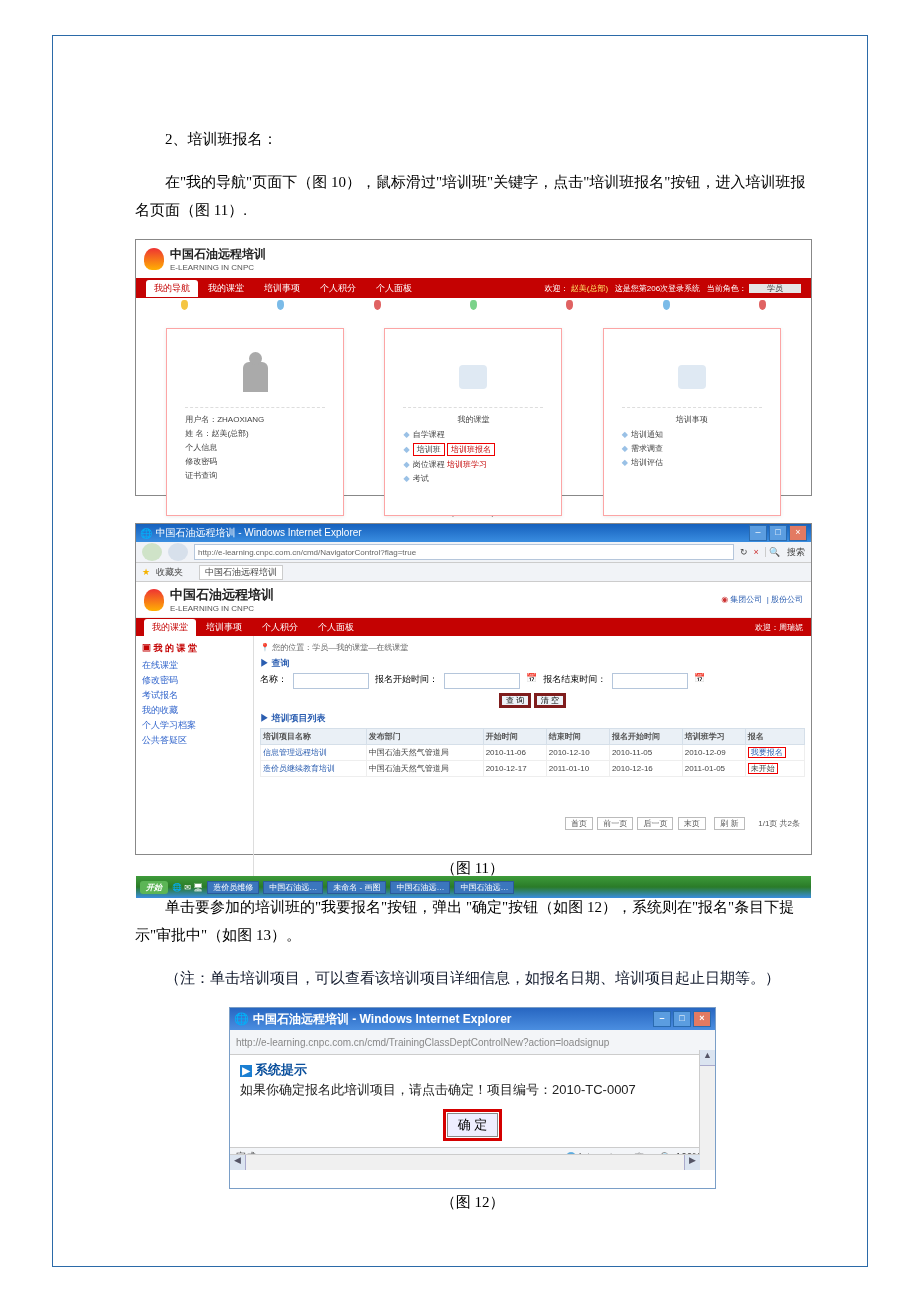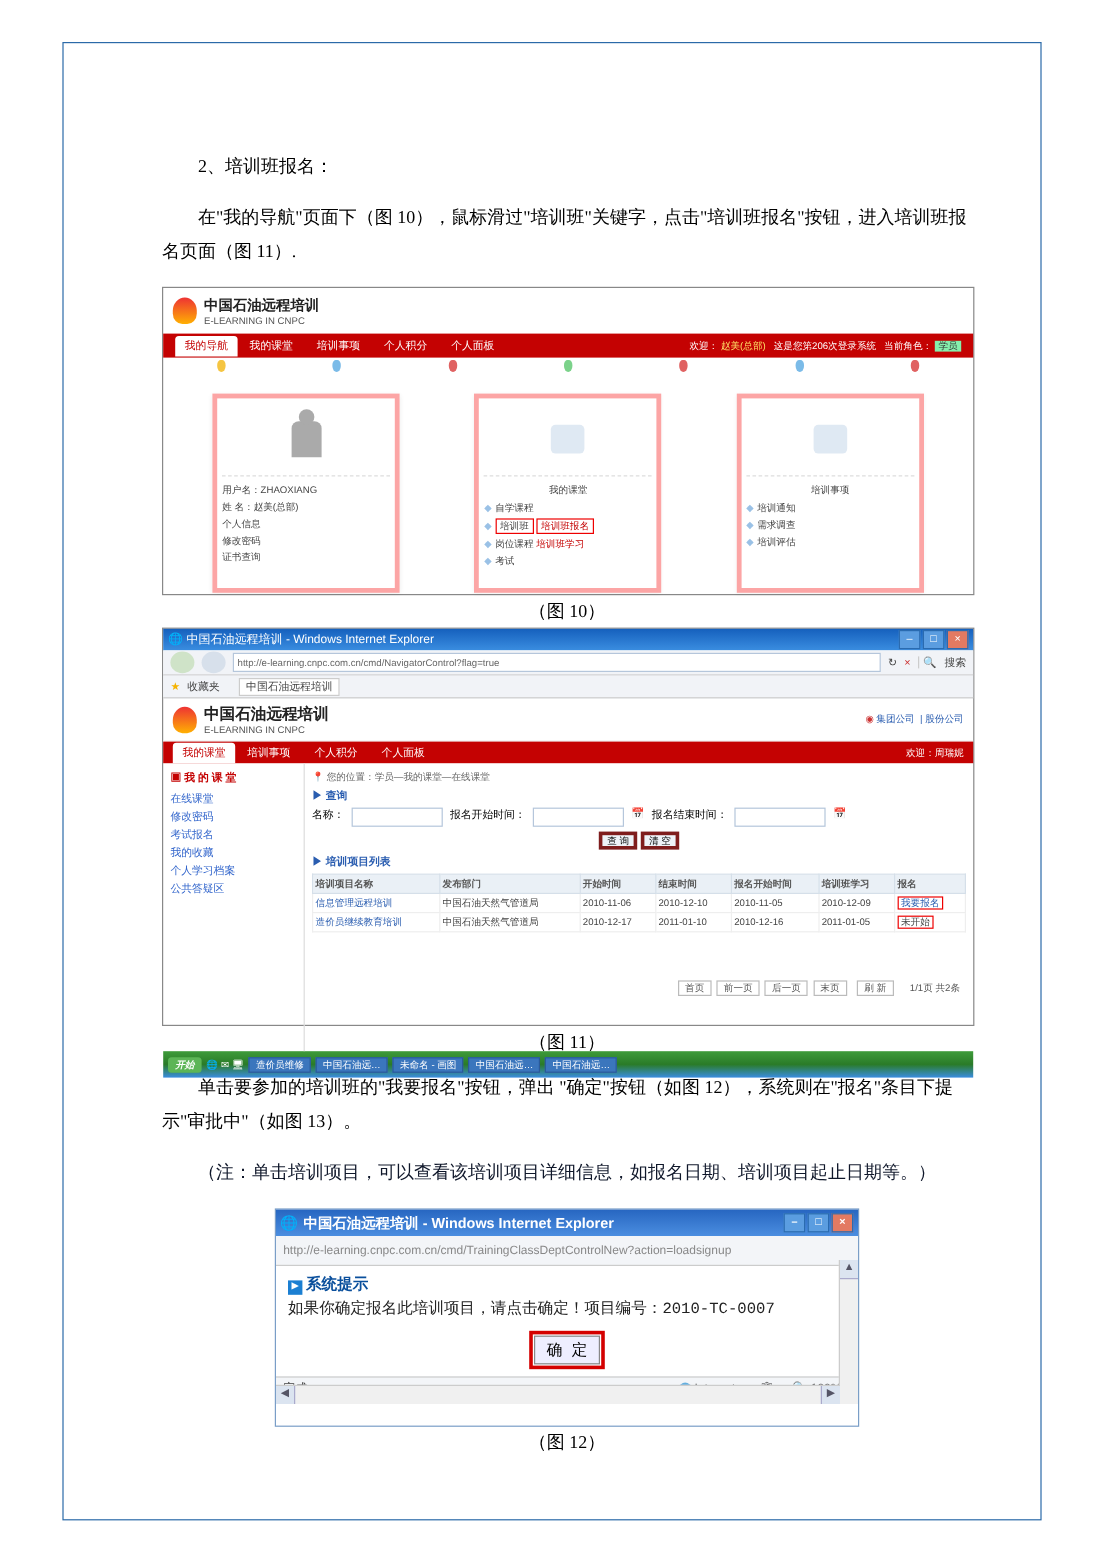--- a/index.html
+++ b/index.html
@@ -16,21 +16,21 @@
   .brand-cn{font-weight:bold;font-size:12px;color:#222}
   .brand-en{font-size:8px;color:#555}
   .navbar{background:#c40202;height:20px;display:flex;align-items:center;padding:0 10px;color:#fff;font-size:9px}
   .nav-tab{background:#fff;color:#c40202;border-radius:3px 3px 0 0;padding:2px 8px;font-size:9px}
   .nav-item{padding:0 10px}
   .nav-spacer{flex:1}
   .nav-right{font-size:8px}
   .cards{display:flex;justify-content:space-around;padding:30px 10px 0;height:180px;position:relative}
   .balloons{position:absolute;top:2px;left:0;right:0;display:flex;justify-content:space-around}
   .balloon{width:7px;height:10px;border-radius:50% 50% 60% 60%}
-  .card{width:140px;height:150px;border:4px solid #fca5a5;background:#fff;box-shadow:0 1px 4px rgba(0,0,0,.08);padding:4px;font-size:8px;color:#444}
+  .card{width:140px;height:150px;border:1px solid #fca5a5;background:#fff;box-shadow:0 1px 4px rgba(0,0,0,.08);padding:18px;font-size:8px;color:#444}
   .card .thumb{height:60px;display:flex;align-items:center;justify-content:center;border-bottom:1px dashed #ddd;margin-bottom:6px}
   .silh{width:25px;height:30px;background:#aaa;border-radius:6px 6px 0 0;position:relative}
   .silh::before{content:"";position:absolute;top:-10px;left:6px;width:13px;height:13px;background:#aaa;border-radius:50%}
   .card .row{display:flex;align-items:center;margin-bottom:3px}
   .bullet{color:#9ac1e6;margin-right:3px}
   .redbox{border:1px solid #e00;padding:0 3px}
   .icon-big{width:28px;height:24px;background:#dfe9f3;border-radius:4px}
   .s11{width:100%;height:330px}
   .s11 .titlebar{height:18px;background:linear-gradient(#1560bd,#3a8de0);color:#fff;font-size:10px;display:flex;align-items:center;padding:0 4px}
   .winbtns{display:flex;margin-left:auto;gap:2px}
@@ -57,21 +57,21 @@
   .pager span{border:1px solid #bbb;padding:0 5px;margin-left:2px;display:inline-block}
   .taskbar{height:22px;background:linear-gradient(#3e9b3a,#2a7b28,#3a8de0);display:flex;align-items:center;font-size:8px;color:#fff;padding:0 4px;gap:4px}
   .startbtn{background:#5cb556;border-radius:3px;padding:1px 6px;font-style:italic;font-weight:bold}
   .task{background:#3b76bd;border:1px solid #2a5a9a;padding:0 5px}
   .s11 .head2{padding:4px 8px;border-bottom:1px solid #eee;display:flex;align-items:center}
   .s11 .links-right{margin-left:auto;font-size:8px;color:#2a5db0}
   .s11 .red-navbar{background:#c40202;height:18px;display:flex;align-items:center;color:#fff;font-size:9px;padding:0 8px}
   .s12{width:485px;height:180px;margin:0 auto;border:1px solid #7a9ec7}
   .s12 .tb{height:22px;background:linear-gradient(#2766c1,#4b8ee0);display:flex;align-items:center;color:#fff;font-size:12px;font-weight:bold;padding:0 4px}
   .s12 .ab{height:20px;background:#f3f5f8;border-bottom:1px solid #ccc;font-size:10px;color:#888;padding:2px 6px;display:flex;align-items:center}
-  .s12 .inner{padding:6px 10px;font-family:Liberation Mono, monospace;font-size:13px;color:#222}
+  .s12 .inner{padding:6px 10px;font-family:Liberation Sans, sans-serif;font-size:13px;color:#222}
   .s12 .dialogtitle{color:#0a4f9c;font-weight:bold;margin-bottom:2px}
   .s12 .dialogtitle .sq{display:inline-block;width:12px;height:12px;background:#1b7fd2;color:#fff;text-align:center;line-height:12px;font-size:10px;margin-right:3px}
   .s12 .okwrap{text-align:center;margin-top:10px}
   .s12 .ok{display:inline-block;border:3px solid #d40000;padding:1px}
   .s12 .ok button{background:#eef;border:1px solid #888;padding:2px 10px;font-family:inherit;font-size:13px}
   .s12 .sb{height:18px;border-top:1px solid #ccc;background:#f3f5f8;display:flex;align-items:center;font-size:10px;color:#444;padding:0 6px}
   .globe{width:10px;height:10px;border-radius:50%;background:linear-gradient(#6bb5e4,#1b6fb0);display:inline-block;margin-right:3px}
   .scroll-side{position:absolute;right:0;top:42px;bottom:18px;width:15px;background:#f0f0f0;border-left:1px solid #ccc}
   .scroll-up{position:absolute;top:0;width:100%;height:15px;background:#dbe4f0;border-bottom:1px solid #aac;text-align:center;font-size:9px;color:#556}
   .scroll-bot{position:absolute;bottom:18px;left:0;right:15px;height:15px;background:#f0f0f0;border-top:1px solid #ccc;display:flex}
@@ -99,21 +99,21 @@
         <span class="nav-item">我的课堂</span>
         <span class="nav-item">培训事项</span>
         <span class="nav-item">个人积分</span>
         <span class="nav-item">个人面板</span>
         <span class="nav-spacer"></span>
         <span class="nav-right">
           <span>欢迎：</span>
           <span style="color:#ffe066">赵美(总部)</span>
           &nbsp;&nbsp;<span>这是您第206次登录系统</span>
           &nbsp;&nbsp;<span>当前角色：</span>
-          <span style="background:#86efac;color:#333;padding:0 3px">学员</span>
+          <span style="background:#e5e5e5;color:#333;padding:0 18px">学员</span>
         </span>
       </div>
       <div class="cards">
         <div class="balloons">
           <span class="balloon" style="background:#f5c542"></span>
           <span class="balloon" style="background:#7bbbe8"></span>
           <span class="balloon" style="background:#e06262"></span>
           <span class="balloon" style="background:#7bd28a"></span>
           <span class="balloon" style="background:#e06262"></span>
           <span class="balloon" style="background:#7bbbe8"></span>

